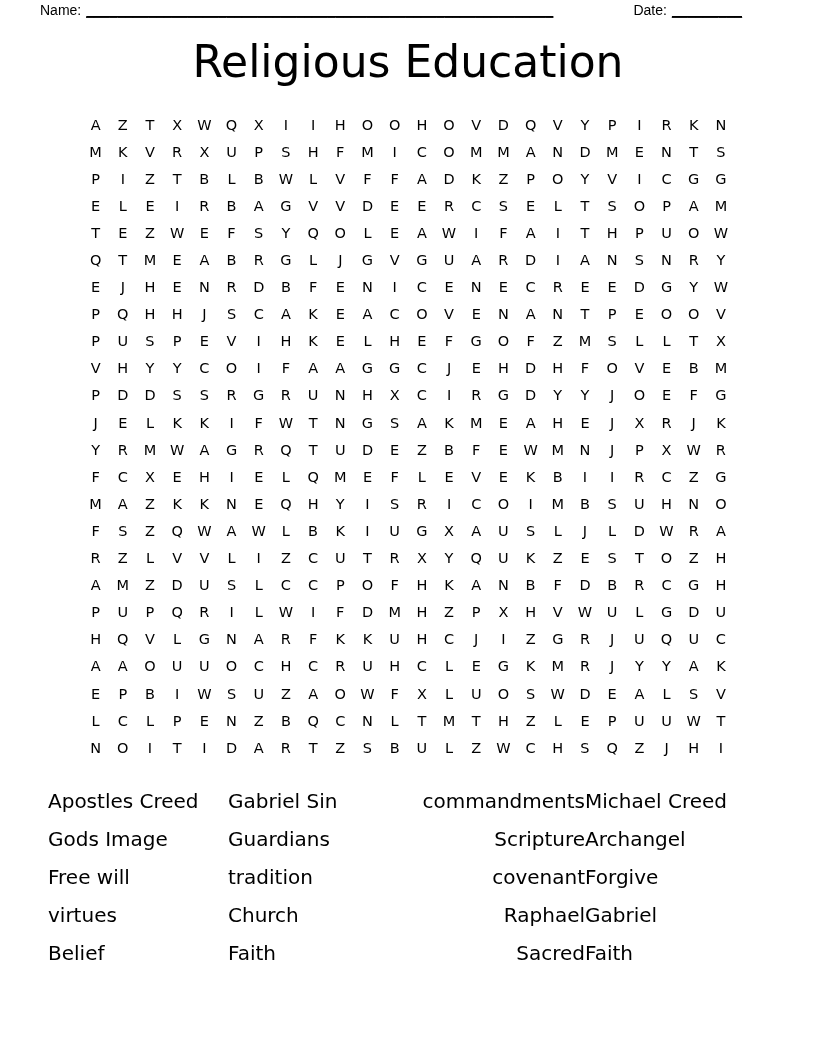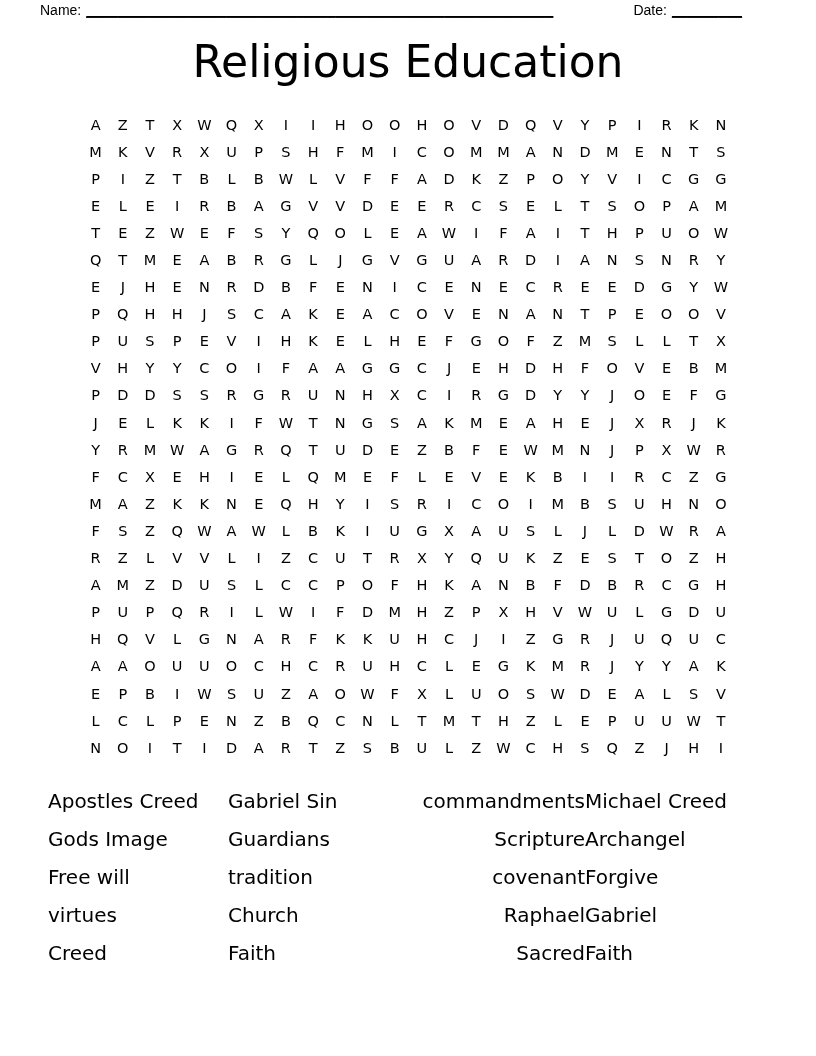--- a/index.html
+++ b/index.html
@@ -678,21 +678,21 @@
     <span class="cell">H</span>
     <span class="cell">I</span>
   </div>
 
 <div class="word-list">
     <div class="word-col">
       <div class="word">Apostles Creed</div>
       <div class="word">Gods Image</div>
       <div class="word">Free will</div>
       <div class="word">virtues</div>
-      <div class="word">Creed</div>
+      <div class="word">Belief</div>
     </div>
     <div class="word-col">
       <div class="word">Gabriel Sin</div>
       <div class="word">Guardians</div>
       <div class="word">tradition</div>
       <div class="word">Church</div>
       <div class="word">Faith</div>
     </div>
     <div class="word-col">
       <div class="word">commandments</div>

